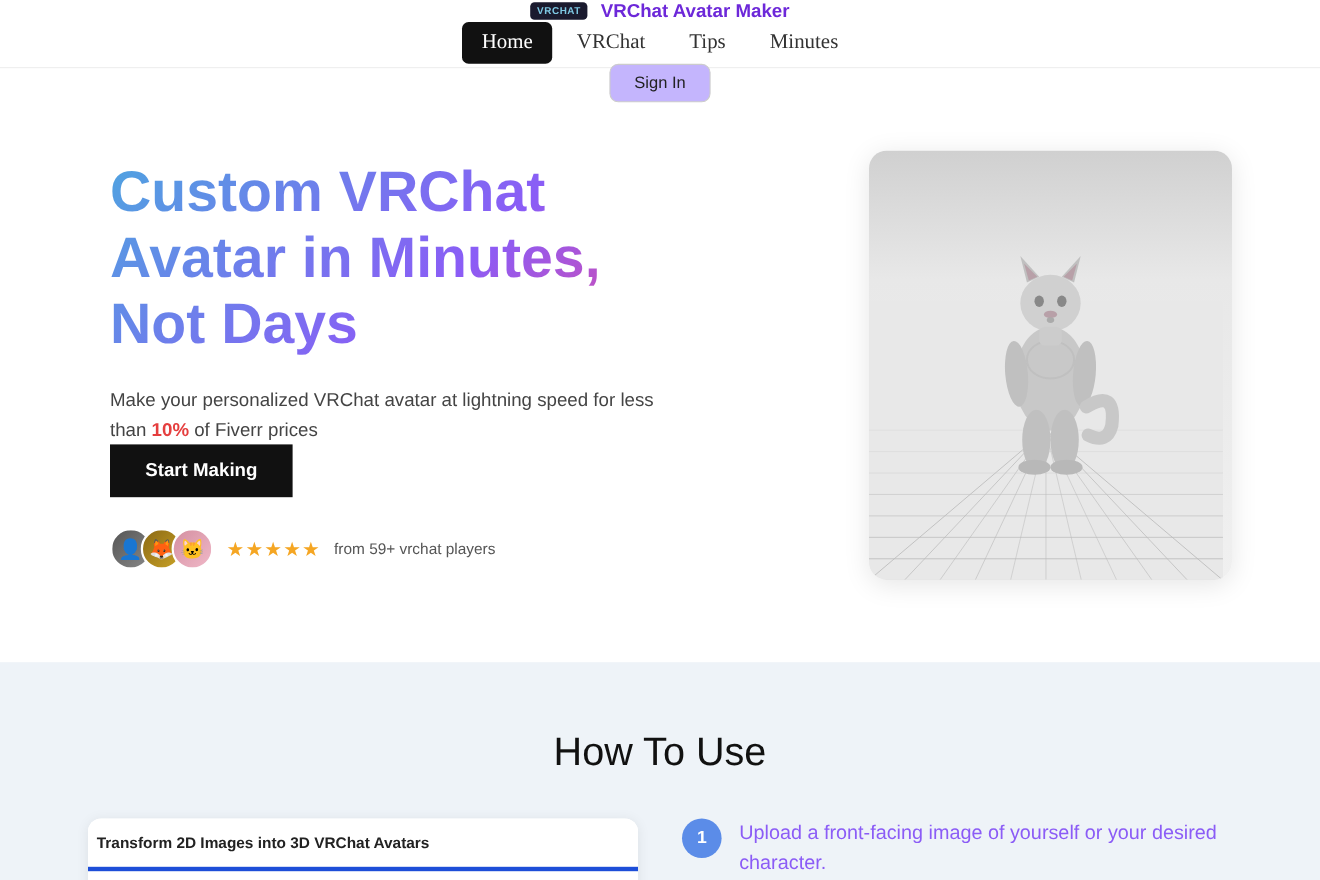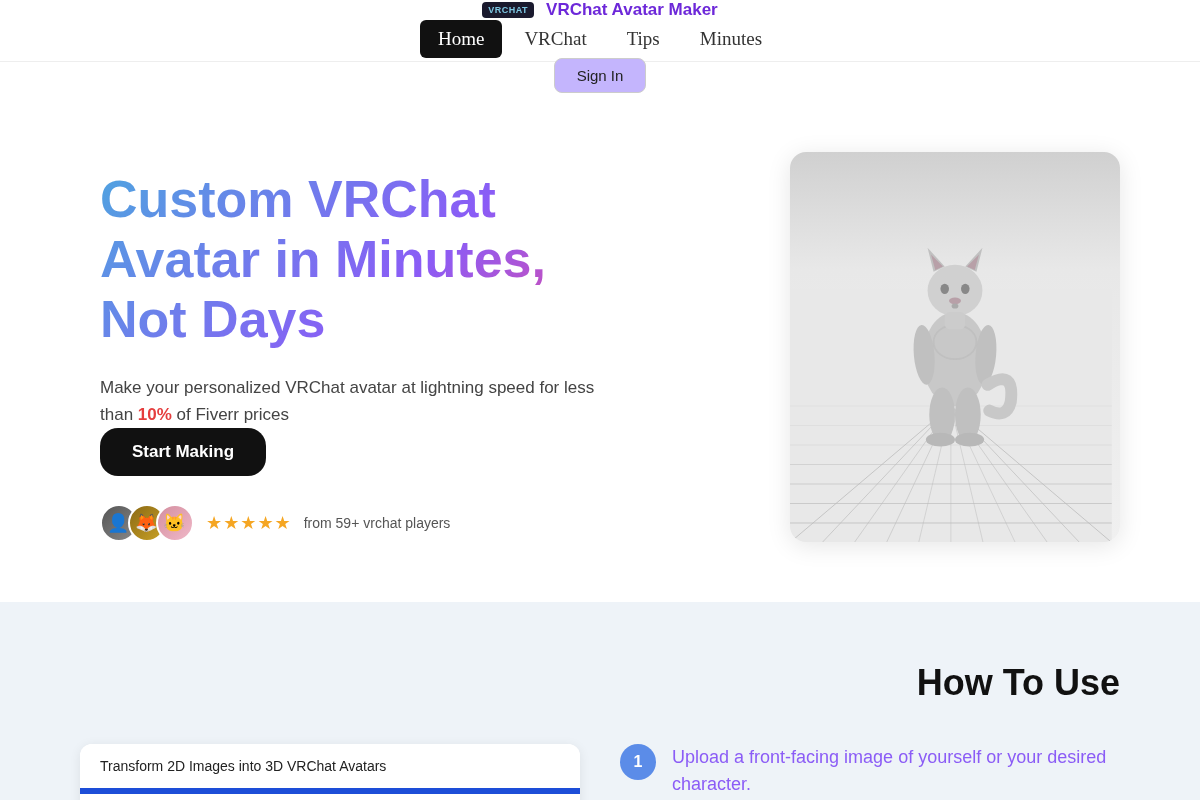--- a/index.html
+++ b/index.html
@@ -23,34 +23,34 @@
       background: transparent; border: none; color: #333; font-family: Liberation Serif, serif;
     }
     .nav-link.active { background: #111; color: #fff; }
     .sign-in-btn {
       padding: 8px 22px; border: 1.5px solid #ccc; border-radius: 8px;
       background: #c4b5fd; font-size: 15px; cursor: pointer; font-family: inherit; color: #222;
     }
 
     
     .hero {
-      display: flex; align-items: flex-end; justify-content: space-between;
+      display: flex; align-items: center; justify-content: space-between;
       padding: 60px 80px 60px 100px; min-height: 540px; background: #fff;
     }
     .hero-left { max-width: 520px; }
     .hero-title {
       font-size: 52px; font-weight: 800; line-height: 1.15; margin-bottom: 24px;
       background: linear-gradient(135deg, #4fa3e0 0%, #8b5cf6 60%, #ec4899 100%);
       -webkit-background-clip: text; -webkit-text-fill-color: transparent; background-clip: text;
     }
     .hero-desc { font-size: 17px; color: #444; line-height: 1.6; }
     .hero-desc .highlight { color: #e53e3e; font-weight: 700; }
     .start-btn {
       display: inline-block; background: #111; color: #fff; padding: 14px 32px;
-      border-radius: 18px; font-size: 17px; font-weight: 600; cursor: pointer;
+      border-radius: 0; font-size: 17px; font-weight: 600; cursor: pointer;
       border: none; font-family: inherit; margin-bottom: 28px;
     }
     .social-proof { display: flex; align-items: center; gap: 12px; }
     .avatars { display: flex; }
     .avatar-circle {
       width: 38px; height: 38px; border-radius: 50%; border: 2px solid #fff;
       margin-left: -10px; overflow: hidden; display: flex; align-items: center; justify-content: center;
       font-size: 18px; font-weight: bold;
     }
     .avatar-circle:first-child { margin-left: 0; }
@@ -74,30 +74,30 @@
     .avatar-3d {
       position: absolute; bottom: 80px; left: 50%; transform: translateX(-50%);
       width: 160px; height: 240px;
     }
 
     
     .how-section {
       background: #eef3f8; padding: 60px 80px 40px;
     }
     .how-title {
-      text-align: right; font-size: 36px; font-weight: 700; margin-bottom: 40px; color: #111;
+      text-align: center; font-size: 36px; font-weight: 400; margin-bottom: 40px; color: #111;
     }
     .how-content { display: flex; gap: 40px; align-items: flex-start; }
     .how-left {
       flex: 1; background: #fff; border-radius: 12px; overflow: hidden;
       box-shadow: 0 2px 12px rgba(0,0,0,0.08); min-height: 140px;
     }
     .how-left-header {
-      background: #fff; padding: 14px 20px; font-size: 14px; font-weight: 400;
-      border-bottom: 6px solid #1d4ed8; color: #222;
+      background: #fff; padding: 14px 8px; font-size: 14px; font-weight: 700;
+      border-bottom: 4px solid #1d4ed8; color: #222;
     }
     .how-tabs {
       display: flex; border-bottom: 1px solid #eee;
     }
     .how-tab {
       padding: 10px 16px; font-size: 12px; color: #666; cursor: pointer; flex: 1; text-align: center;
     }
     .how-tab.active { color: #333; font-weight: 600; border-bottom: 2px solid #333; }
     .how-right { flex: 1; }
     .step-item { display: flex; align-items: flex-start; gap: 16px; }

